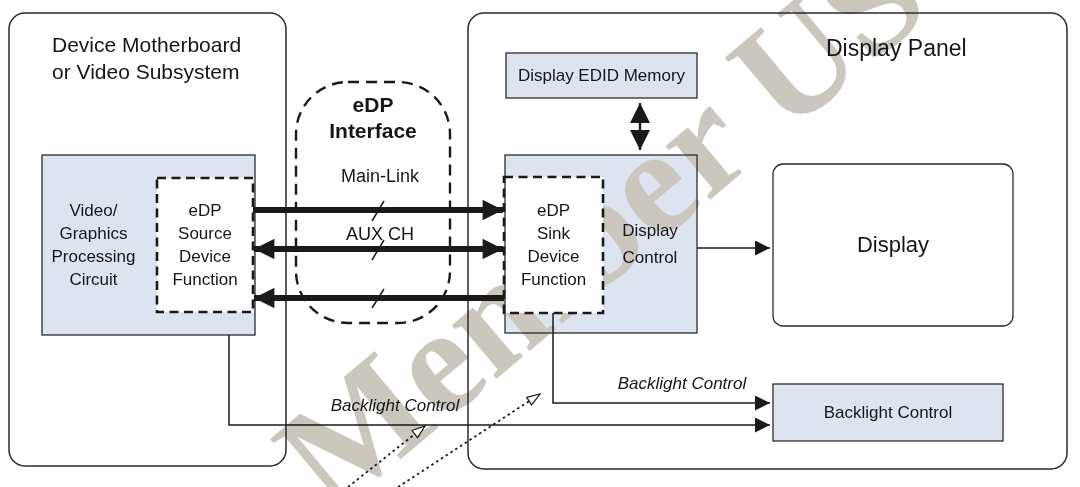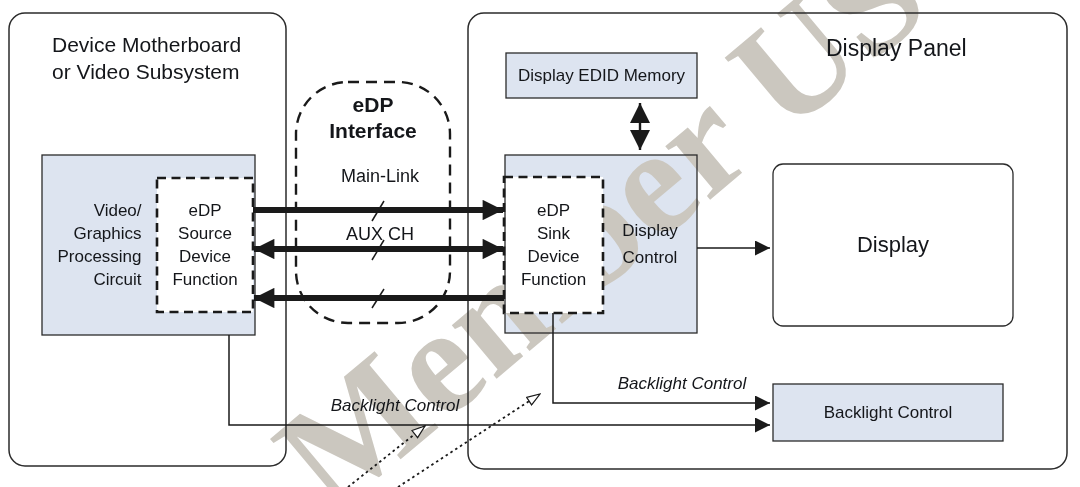--- a/index.html
+++ b/index.html
@@ -85,21 +85,21 @@
     <polyline points="553,313 553,403 770,403" fill="none" stroke="#1a1a1a" stroke-width="1.5" marker-end="url(#mThin)"></polyline>
 
     <line x1="348" y1="487" x2="425" y2="426" stroke="#1a1a1a" stroke-width="1.8" stroke-dasharray="2.5 3.2" marker-end="url(#mOpen)"></line>
     <line x1="398" y1="487" x2="540" y2="394" stroke="#1a1a1a" stroke-width="1.8" stroke-dasharray="2.5 3.2" marker-end="url(#mOpen)"></line>
   </svg>
 
   <div class="lbl" style="left:826px;top:35px;font-size:23px;">Display Panel</div>
   <div class="lbl pre" style="left:52px;top:31px;font-size:21px;line-height:27px;">Device Motherboard
 or Video Subsystem</div>
 
-  <div class="lbl fs17 pre center" style="left:42px;top:155px;width:115px;height:180px;text-align:right;">Video/
+  <div class="lbl fs17 pre center" style="left:36px;top:155px;width:115px;height:180px;">Video/
 Graphics
 Processing
 Circuit</div>
   <div class="lbl fs17 pre center" style="left:157px;top:178px;width:96px;height:134px;">eDP
 Source
 Device
 Function</div>
 
   <div class="lbl bold pre center" style="left:296px;top:92px;width:154px;font-size:21px;line-height:26px;">eDP
 Interface</div>

